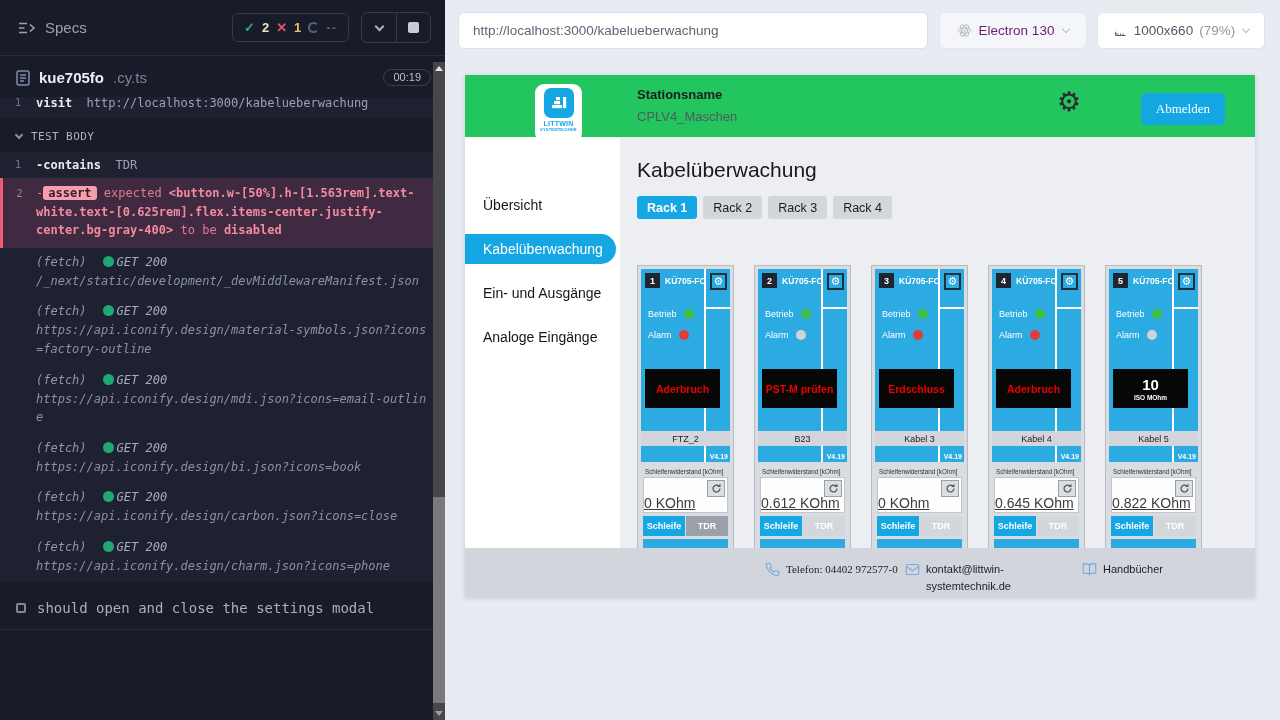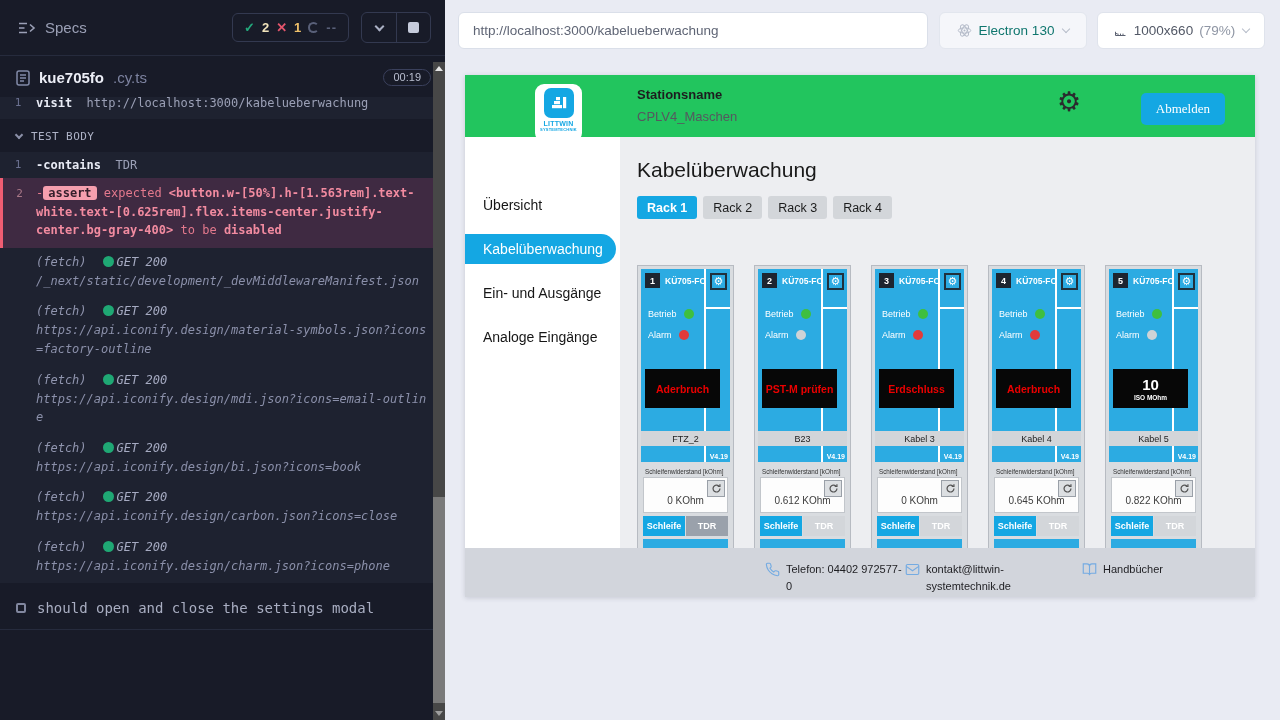--- a/index.html
+++ b/index.html
@@ -57,21 +57,21 @@
   
   .r-scrollbar { position:absolute; right:0; top:62px; bottom:0; width:12px; background:#474747; }
   .sb-up { width:0; height:0; border-left:4px solid transparent; border-right:4px solid transparent; border-bottom:5px solid #e6e6e6; margin:4px auto 0; }
   .sb-thumb { position:absolute; left:0; right:0; top:435px; height:206px; background:#7a7a7a; cursor:pointer; }
   .sb-down { position:absolute; bottom:4px; left:2px; width:0; height:0; border-left:4px solid transparent; border-right:4px solid transparent; border-top:5px solid #9e9e9e; }
 
   
   #appside { position:absolute; left:445px; top:0; right:0; height:720px; }
   .toolbar { position:absolute; top:12px; left:13px; right:15px; display:flex; }
   .urlbar { width:470px; height:37px; background:#fff; border:1px solid #dadfe9; border-radius:6px; display:flex; align-items:center; padding:0 14px; color:#5f6575; font-size:13.5px; }
-  .browser-select { margin-left:auto; width:148px; height:37px; background:rgba(255,255,255,.55); border:1px solid #e2e6ee; border-radius:6px; display:flex; align-items:center; justify-content:center; gap:7px; color:#0f766e; font-size:13.5px; cursor:pointer; }
+  .browser-select { margin-left:auto; width:148px; height:37px; background:rgba(255,255,255,.55); border:1px solid #e2e6ee; border-radius:6px; display:flex; align-items:center; justify-content:center; gap:7px; color:#701a75; font-size:13.5px; cursor:pointer; }
   .size-select { margin-left:10px; width:168px; height:37px; background:#fff; border:1px solid #dfe3ec; border-radius:6px; display:flex; align-items:center; justify-content:center; gap:6px; color:#525866; font-size:13.5px; cursor:pointer; }
   .size-pct { color:#8f96a4; }
   .sel-chev { width:6px; height:6px; border-right:1.7px solid #b7bdc9; border-bottom:1.7px solid #b7bdc9; transform:rotate(45deg); margin-top:-3px; margin-left:2px; }
 
   .viewport { position:absolute; top:75px; left:20px; width:790px; height:522px; background:#fff; box-shadow:0 1px 5px rgba(40,45,70,.18); }
 
   .app-header { position:absolute; top:0; left:0; right:0; height:62px; background:#22c55e; }
   .logo-card { position:absolute; left:70px; top:9px; width:47px; height:58px; background:#fff; border-radius:9px; display:flex; flex-direction:column; align-items:center; padding-top:4px; z-index:3; }
   .logo-icon { width:30px; height:30px; background:#14a7e3; border-radius:7px; display:flex; align-items:center; justify-content:center; }
   .logo-t1 { color:#14a7e3; font-size:7px; font-weight:bold; margin-top:2px; letter-spacing:.2px; }
@@ -112,34 +112,34 @@
   .status-value { color:#fff; font-size:15px; font-weight:bold; line-height:1.15; }
   .status-unit { color:#fff; font-size:6.5px; font-weight:bold; }
   .cable-bar { height:15px; background:#d2d5d9; display:flex; align-items:center; justify-content:center; font-size:9px; color:#222; }
   .vstrip { height:16px; background:#2cabe2; position:relative; }
   .vstrip .col-line2 { position:absolute; right:24px; top:0; bottom:0; width:2px; background:#fff; }
   .version { position:absolute; right:2px; bottom:2px; color:#fff; font-size:7px; font-weight:bold; }
   .res-area { padding:6px 2px 0; }
   .res-label { font-size:6.3px; color:#333; padding-left:2px; }
   .value-box { margin-top:2px; background:#fdfdfd; border:1px solid #c2c6cb; height:36px; position:relative; }
   .refresh-btn { position:absolute; top:2px; right:2px; width:18px; height:17px; background:#dcdfe2; border:1px solid #9aa0a8; display:flex; align-items:center; justify-content:center; cursor:pointer; padding:0; }
-  .value { position:absolute; left:0; right:0; top:17px; text-align:center; font-size:10px; color:#3c3c3c; }
+  .value { position:absolute; left:0; right:0; top:17px; font-size:14px; color:#3c3c3c;text-decoration:underline; }
   .btn-row { display:flex; margin-top:3px; height:20px; gap:1px; }
   .cbtn { flex:1; display:flex; align-items:center; justify-content:center; color:#fff; font-size:9px; font-weight:bold; border:none; cursor:pointer; font-family:"Liberation Sans", sans-serif; }
   .btn-loop { background:#14a7e3; }
   .btn-tdr { background:#d3d6da; }
   .btn-tdr.disabled-dark { background:#9aa1ab; }
   .bottom-strip { height:12px; background:#2cabe2; margin-top:3px; }
 
   .app-footer { position:absolute; bottom:0; left:0; right:0; height:49px; background:#d2d5dc; z-index:4; }
   .f-item { position:absolute; top:13px; display:flex; gap:6px; align-items:flex-start; }
   .f-icon { flex:none; margin-top:1px; }
   .f-text { font-size:11px; color:#1e1e22; line-height:1.5; }
   .f1 { left:93px; } .f1 .f-text { width:152px; }
-  .f2 { left:300px; } .f2 .f-text { width:118px; }
+  .f2 { left:300px;font-family:Liberation Serif, serif; } .f2 .f-text { width:118px; }
   .f3 { left:440px; } .f3 .f-text { width:122px; }
   .f4 { left:617px; }
 </style>
 </head>
 <body>
 
 <aside id="runner">
   <div class="r-header">
     <div class="r-specs">
       <svg width="18" height="14" viewBox="0 0 18 14">

